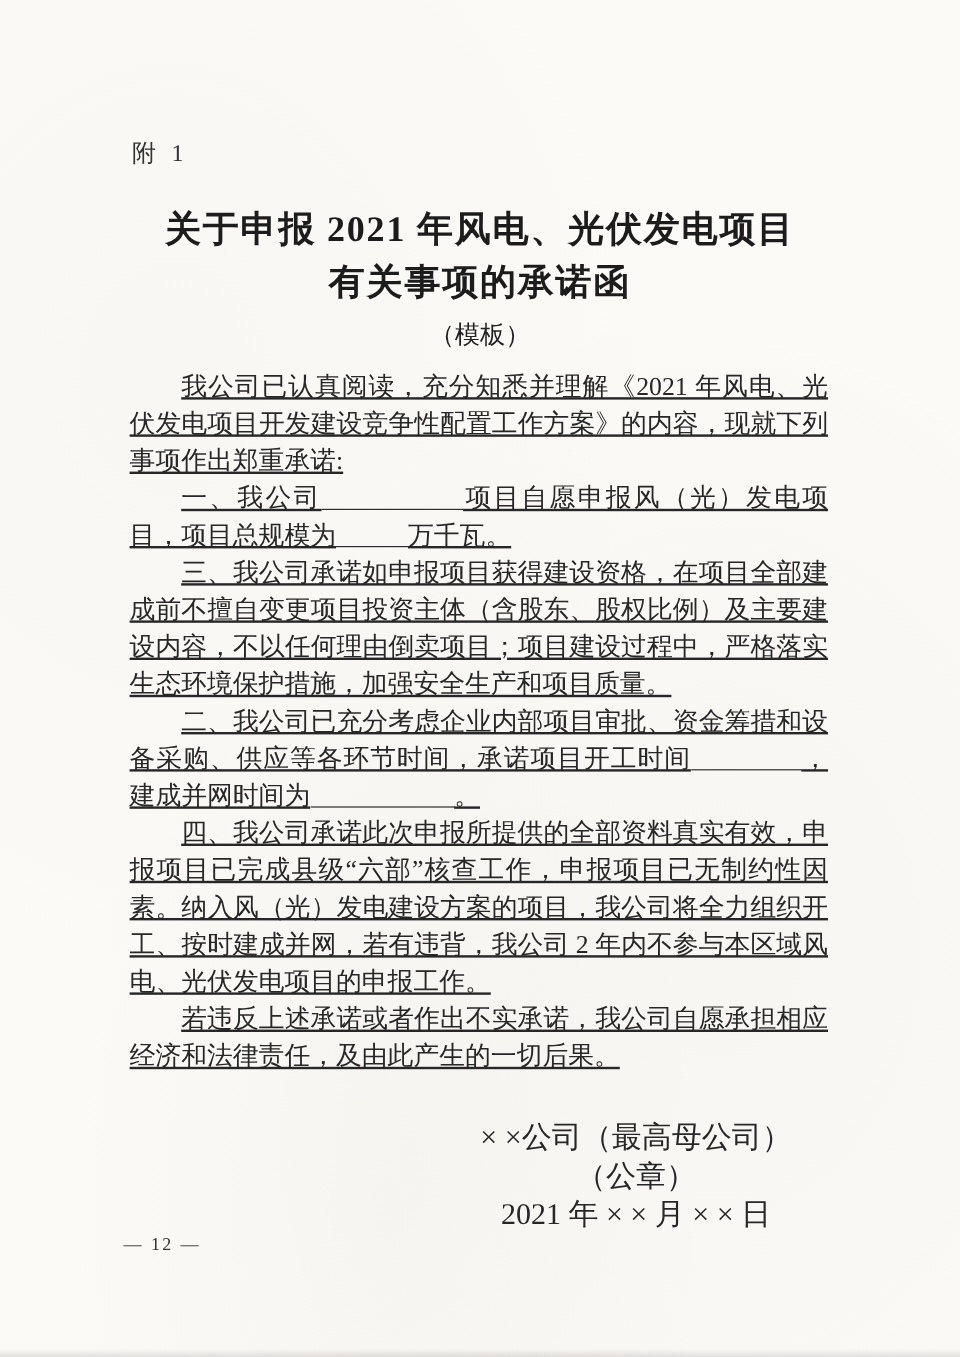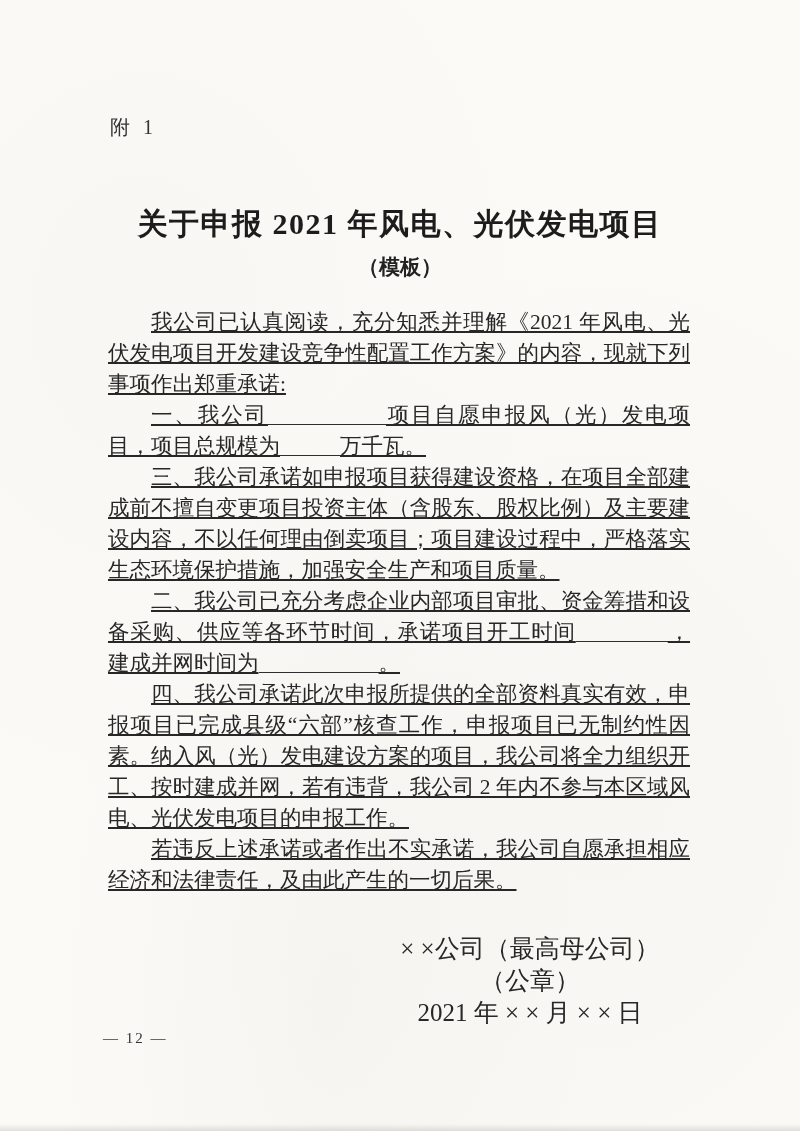--- a/index.html
+++ b/index.html
@@ -35,33 +35,32 @@
     font-size: 20px;
     letter-spacing: 4px;
     color: #333;
   }
   .title-block {
     position: absolute;
     top: 170px;
     left: 0;
     width: 800px;
     text-align: center;
-    margin-top: 32px;
   }
   .title-line {
     font-size: 30px;
     font-weight: bold;
     line-height: 44px;
     letter-spacing: 1.5px;
     color: #1c1c1c;
   }
   .subtitle {
     margin-top: 7px;
     font-size: 21px;
-    font-weight: bold;
+    font-weight: normal;
     color: #222;
   }
   .doc-body {
     position: absolute;
     top: 307px;
     left: 108px;
     width: 582px;
     font-size: 21.5px;
     line-height: 31px;
     text-align: justify;
@@ -100,20 +99,21 @@
 </style>
 </head>
 <body>
 
 <div class="page">
 
   <div class="attachment-label">附 1</div>
 
   <div class="title-block">
     <div class="title-line">关于申报 2021 年风电、光伏发电项目</div>
+    <div class="title-line">有关事项的承诺函</div>
     <div class="subtitle">（模板）</div>
   </div>
 
   <div class="doc-body">
       <p>我公司已认真阅读，充分知悉并理解《2021 年风电、光伏发电项目开发建设竞争性配置工作方案》的内容，现就下列事项作出郑重承诺:</p>
       <p>一、我公司<span class="blank" style="width: 118px;"></span>项目自愿申报风（光）发电项目，项目总规模为<span class="blank" style="width: 60px;"></span>万千瓦。</p>
       <p>三、我公司承诺如申报项目获得建设资格，在项目全部建成前不擅自变更项目投资主体（含股东、股权比例）及主要建设内容，不以任何理由倒卖项目；项目建设过程中，严格落实生态环境保护措施，加强安全生产和项目质量。</p>
       <p>二、我公司已充分考虑企业内部项目审批、资金筹措和设备采购、供应等各环节时间，承诺项目开工时间<span class="blank" style="width: 92px;"></span>，建成并网时间为<span class="blank" style="width: 120px;"></span>。</p>
       <p>四、我公司承诺此次申报所提供的全部资料真实有效，申报项目已完成县级“六部”核查工作，申报项目已无制约性因素。纳入风（光）发电建设方案的项目，我公司将全力组织开工、按时建成并网，若有违背，我公司 2 年内不参与本区域风电、光伏发电项目的申报工作。</p>
       <p>若违反上述承诺或者作出不实承诺，我公司自愿承担相应经济和法律责任，及由此产生的一切后果。</p>

